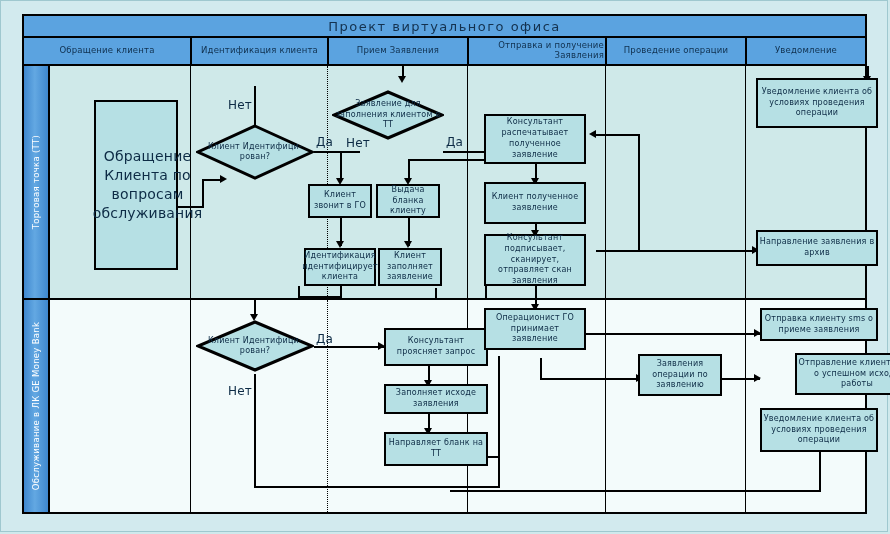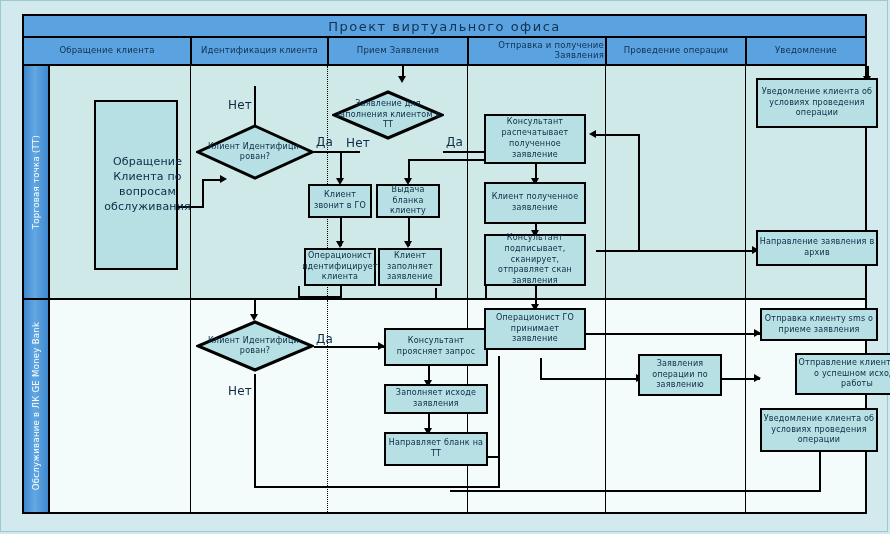--- a/index.html
+++ b/index.html
@@ -44,21 +44,21 @@
   .colsep{position:absolute;top:0;bottom:0;width:0;border-left:1px solid #000;}
   .colsep.dotted{border-left:1px dotted #000;}
 
   
   .lane-divider{position:absolute;left:0;width:100%;height:0;border-top:2px solid #000;}
 
   
   .node{position:absolute;box-sizing:border-box;border:2px solid #000;background:#b6e0e4;
     display:flex;align-items:center;justify-content:center;text-align:center;
     font-size:8px;color:#0d2b45;line-height:1.35;padding:1px;letter-spacing:.2px;}
-  .node.tall{font-size:11px;padding-left:24px;}
+  .node.tall{font-size:14px;padding-left:24px;}
 
   
   .diamond{position:absolute;}
   .diamond svg{position:absolute;left:0;top:0;}
   .diamond .dlabel{position:absolute;left:0;top:0;width:100%;height:100%;
     display:flex;align-items:center;justify-content:center;text-align:center;
     font-size:8px;color:#0d2b45;line-height:1.3;letter-spacing:.2px;}
 
   
   .ln{position:absolute;background:#000;}
@@ -181,21 +181,21 @@
           <svg width="112" height="50" viewBox="0 0 112 50">
             <polygon points="56,2 110,25 56,48 2,25" fill="#b6e0e4" stroke="#000" stroke-width="3"></polygon>
           </svg>
           <span class="dlabel">Заявление для заполнения клиентом в ТТ</span>
         </div>
 
         <div class="node" style="left:258px;top:118px;width:64px;height:34px;">Клиент звонит в ГО</div>
 
         <div class="node" style="left:326px;top:118px;width:64px;height:34px;">Выдача бланка клиенту</div>
 
-        <div class="node" style="left:254px;top:182px;width:72px;height:38px;">Операционист идентифицирует клиента</div>
+        <div class="node" style="left:254px;top:182px;width:72px;height:38px;">Идентификация идентифицирует клиента</div>
 
         <div class="node" style="left:328px;top:182px;width:64px;height:38px;">Клиент заполняет заявление</div>
 
         <div class="node" style="left:434px;top:48px;width:102px;height:50px;">Консультант распечатывает полученное заявление</div>
 
         <div class="node" style="left:434px;top:116px;width:102px;height:42px;">Клиент полученное заявление</div>
 
         <div class="node" style="left:434px;top:168px;width:102px;height:52px;">Консультант подписывает, сканирует, отправляет скан заявления</div>
 
         <div class="node" style="left:706px;top:12px;width:122px;height:50px;">Уведомление клиента об условиях проведения операции</div>

